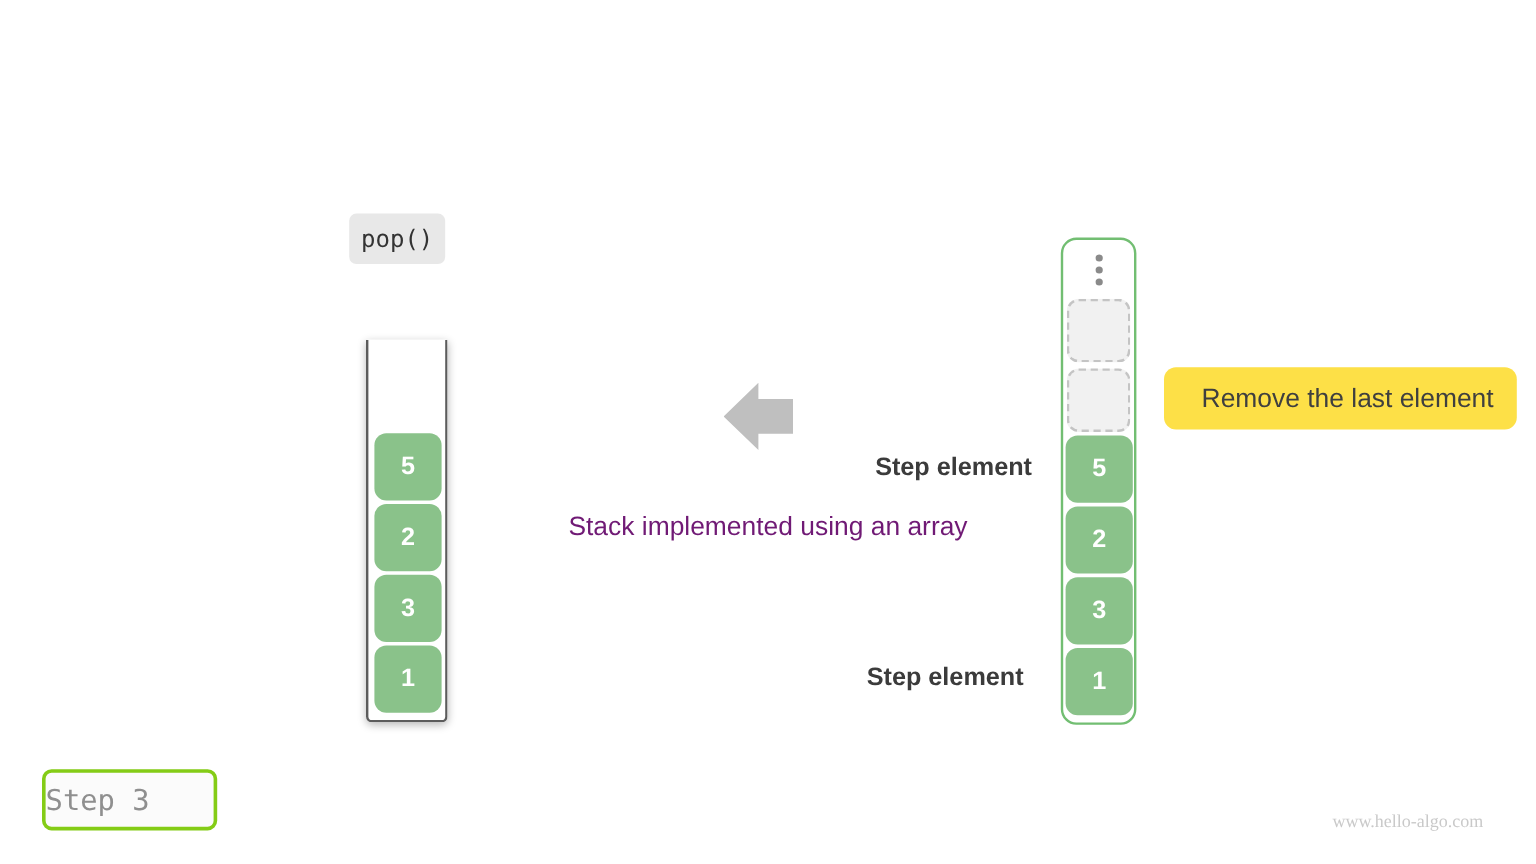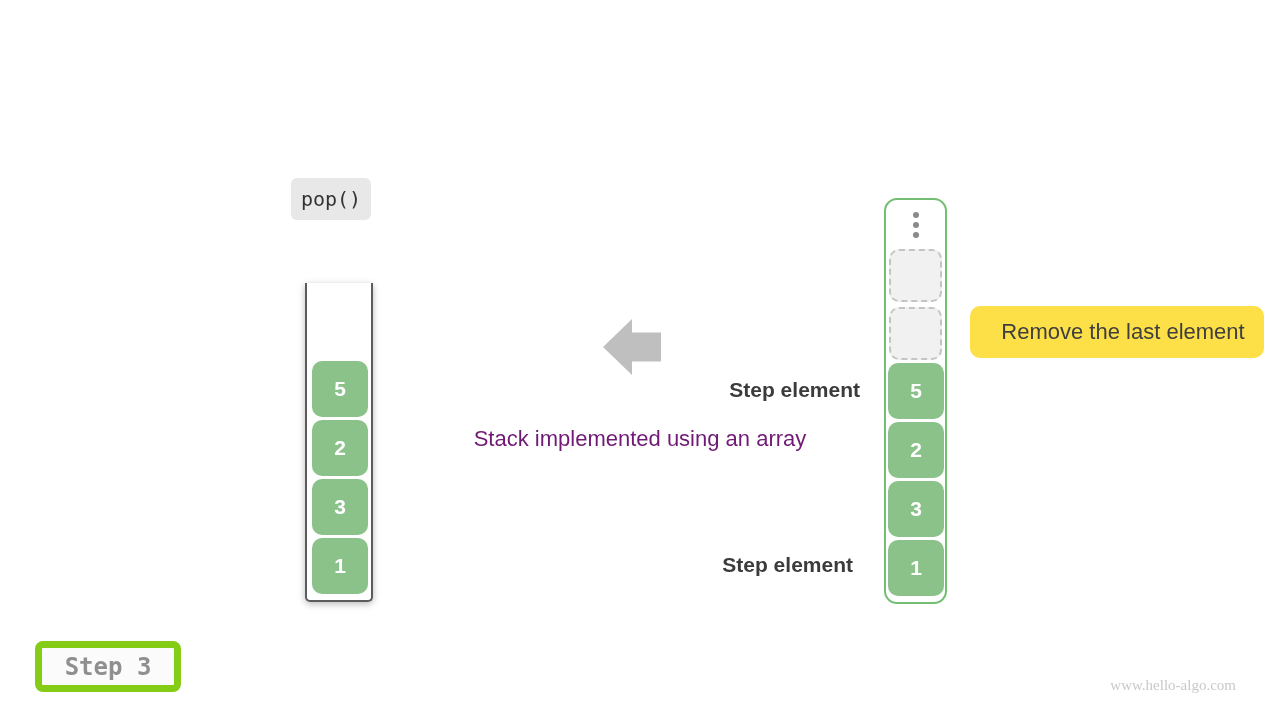--- a/index.html
+++ b/index.html
@@ -99,25 +99,25 @@
     display: flex; align-items: center; justify-content: center;
     font-size: 22px; color: #3f3f3f;
     white-space: nowrap;
     padding-left: 12px;
   }
 
   
   .step-badge {
     left: 35px; top: 641px; width: 146px; height: 51px;
     background: #fbfbfb;
-    border: 7px solid #84cc16;
+    border: 3px solid #84cc16;
     border-radius: 8px;
-    display: flex; align-items: center; justify-content: center;
+    display: flex; align-items: center; 
     font-family: "DejaVu Sans Mono", monospace;
-    font-weight: bold; font-size: 24px; color: #8f8f8f;
+    font-weight: normal; font-size: 24px; color: #8f8f8f;
   }
 
   
   .watermark {
     right: 44px; top: 677px;
     font-family: Liberation Serif, serif;
     font-size: 15px; color: #c9c9c9;
     white-space: nowrap;
     text-align: center;
   }

